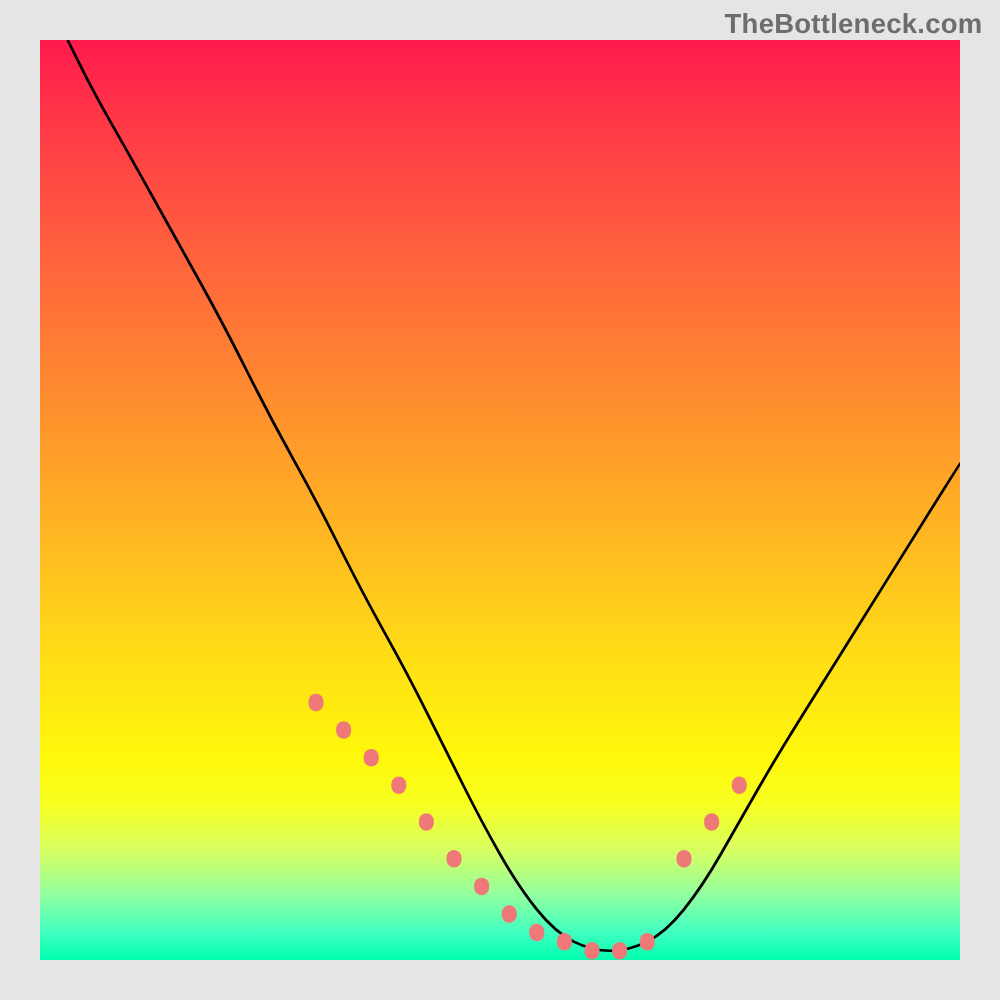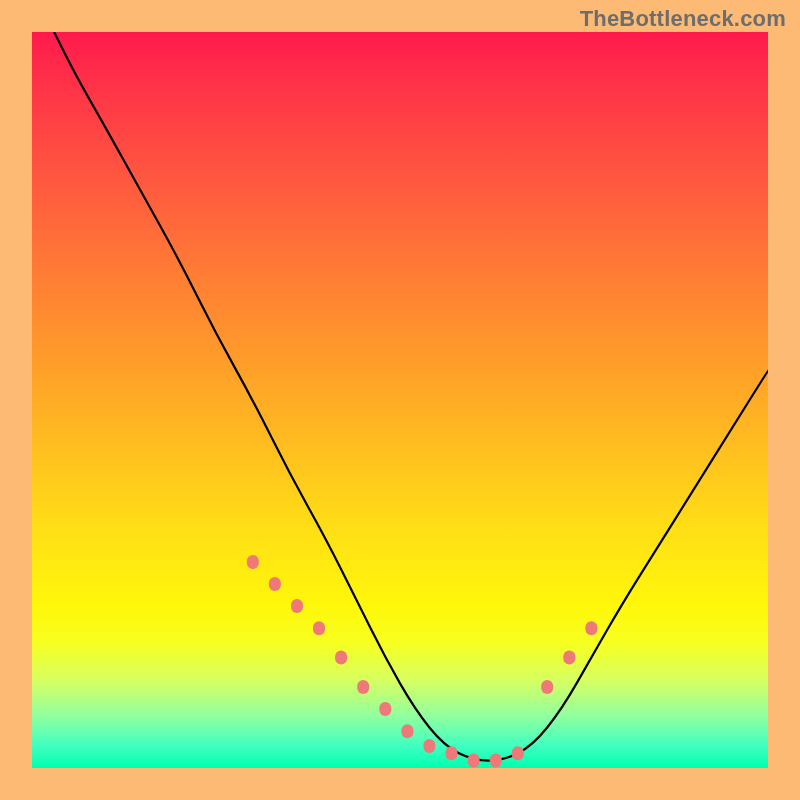--- a/index.html
+++ b/index.html
@@ -8,21 +8,21 @@
     width: 800px;
     height: 800px;
     background: #000;
     overflow: hidden;
     font-family: Arial, Helvetica, sans-serif;
   }
   .frame {
     position: relative;
     width: 800px;
     height: 800px;
-    background: #fdba74;
+    background: #e5e5e5;
   }
   .plot-area {
     position: absolute;
     left: 32px;
     top: 32px;
     width: 736px;
     height: 736px;
     background: linear-gradient(
       to bottom,
       #ff1a4d 0%,

